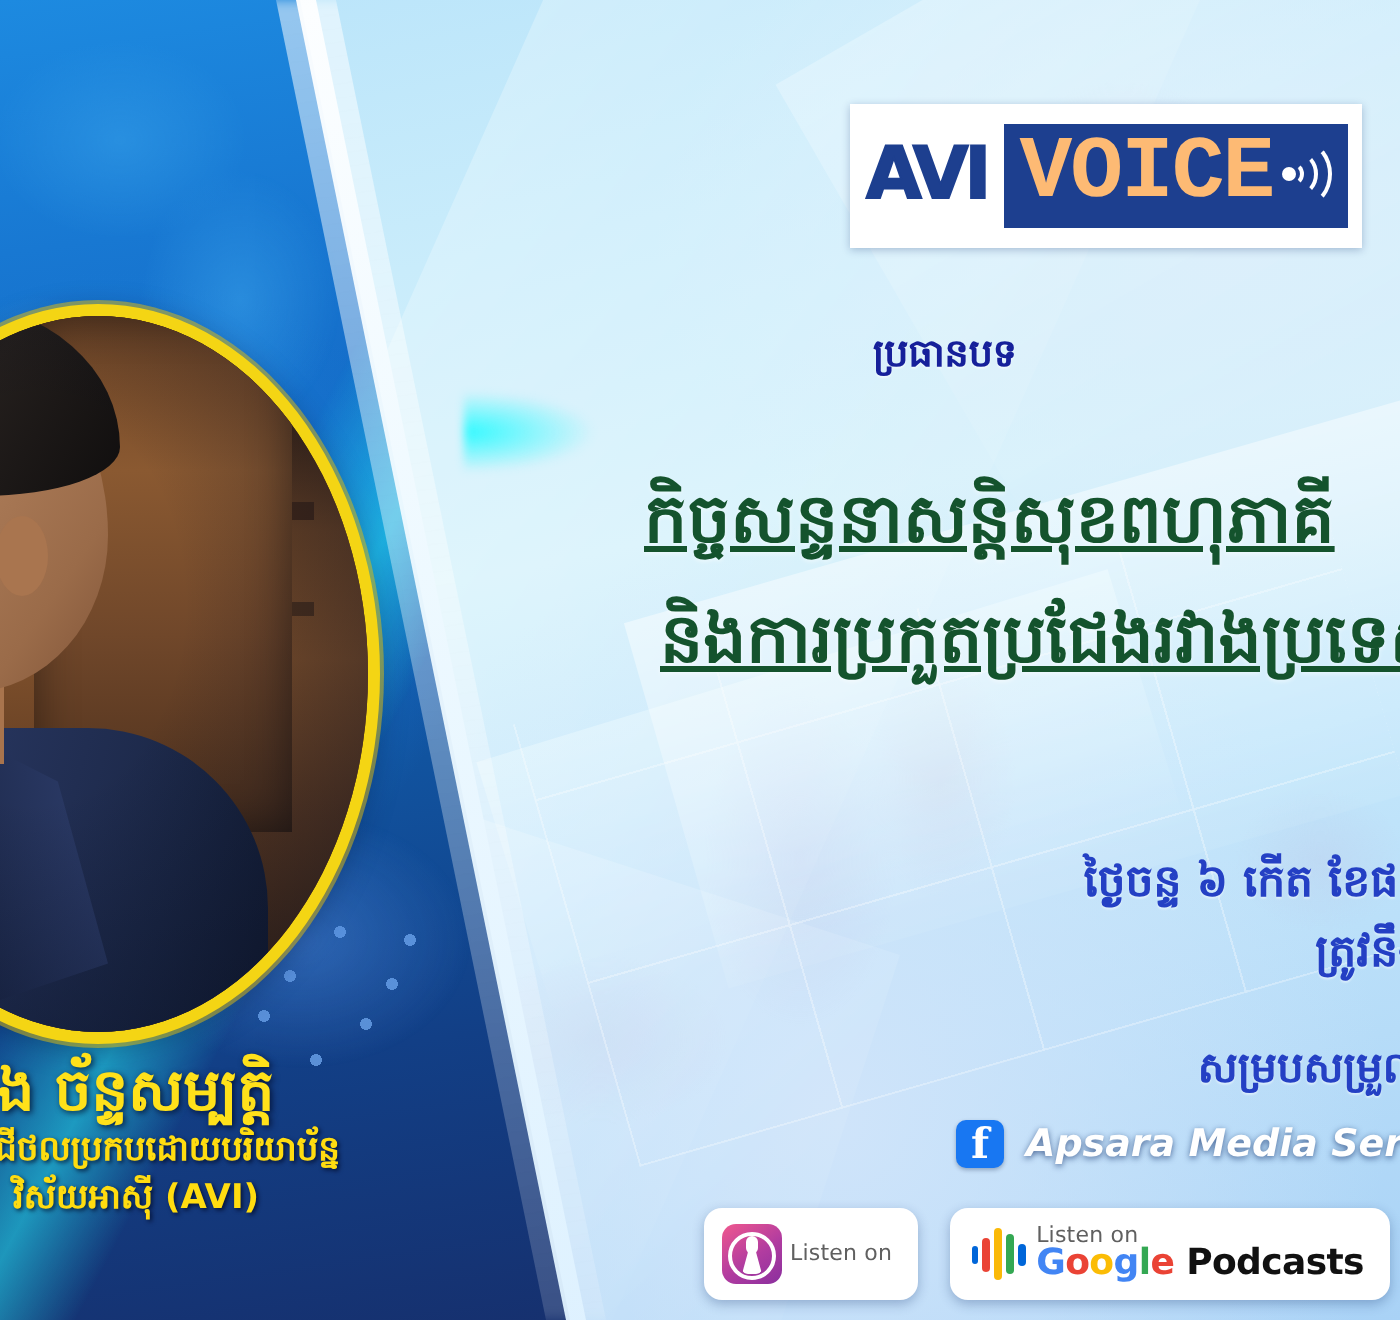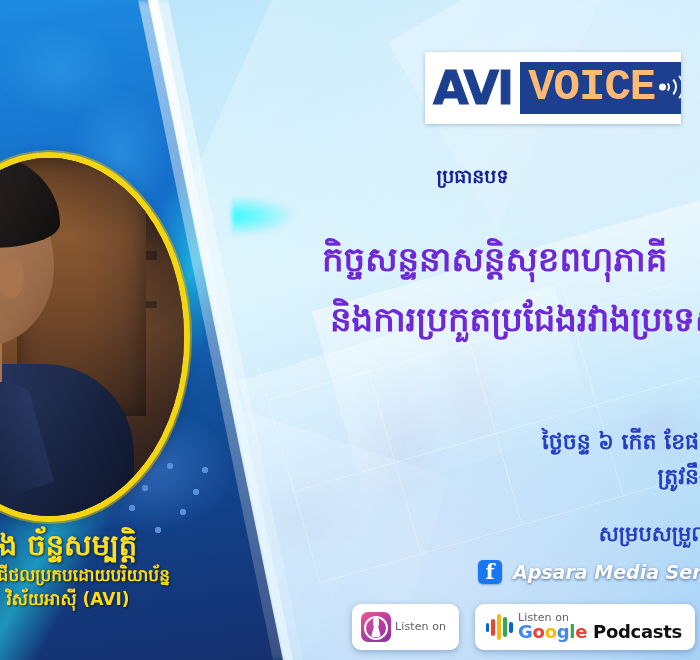--- a/index.html
+++ b/index.html
@@ -212,21 +212,21 @@
     background: #ffffff;
     box-shadow: 0 1px 4px rgba(20,50,110,.28);
     overflow: hidden;
   }
   .logo-inner {
     position: absolute; left: 8px; top: 6px; right: 8px; bottom: 6px;
     display: flex; align-items: center;
   }
   .logo-avi {
     font-family: "DejaVu Sans", sans-serif;
-    font-size: 46px; font-weight: 700; letter-spacing: -2px;
+    font-size: 36px; font-weight: 700; letter-spacing: -2px;
     color: #1d3f8f; line-height: 1;
     -webkit-text-stroke: 1px #1d3f8f;
     padding-right: 6px;
   }
   .logo-voicebox {
     position: relative;
     background: #1d3f8f;
     padding: 3px 6px 5px 8px;
     display: flex; align-items: center; gap: 5px;
     margin-left: 2px;
@@ -258,23 +258,24 @@
     position: absolute; left: 0; right: 0; top: 164px;
     text-align: center;
     font-size: 19px; font-weight: 700;
     color: #16209a;
     text-shadow: 0 1px 1px rgba(255,255,255,.55);
     padding-left: 245px;
   }
   .title-line {
     position: absolute;
     font-size: 34px; font-weight: 700;
-    color: #6d28d9;
+    color: #14532d;
     text-shadow: 0 1px 2px rgba(255,255,255,.5);
     white-space: nowrap;
+    text-decoration: underline;
   }
   .title-1 { left: 322px; top: 238px; }
   .title-2 { left: 330px; top: 298px; }
 
   .date-block {
     position: absolute; right: -34px; top: 424px;
     text-align: right; white-space: nowrap;
   }
   .date-line {
     font-size: 22px; font-weight: 700;

